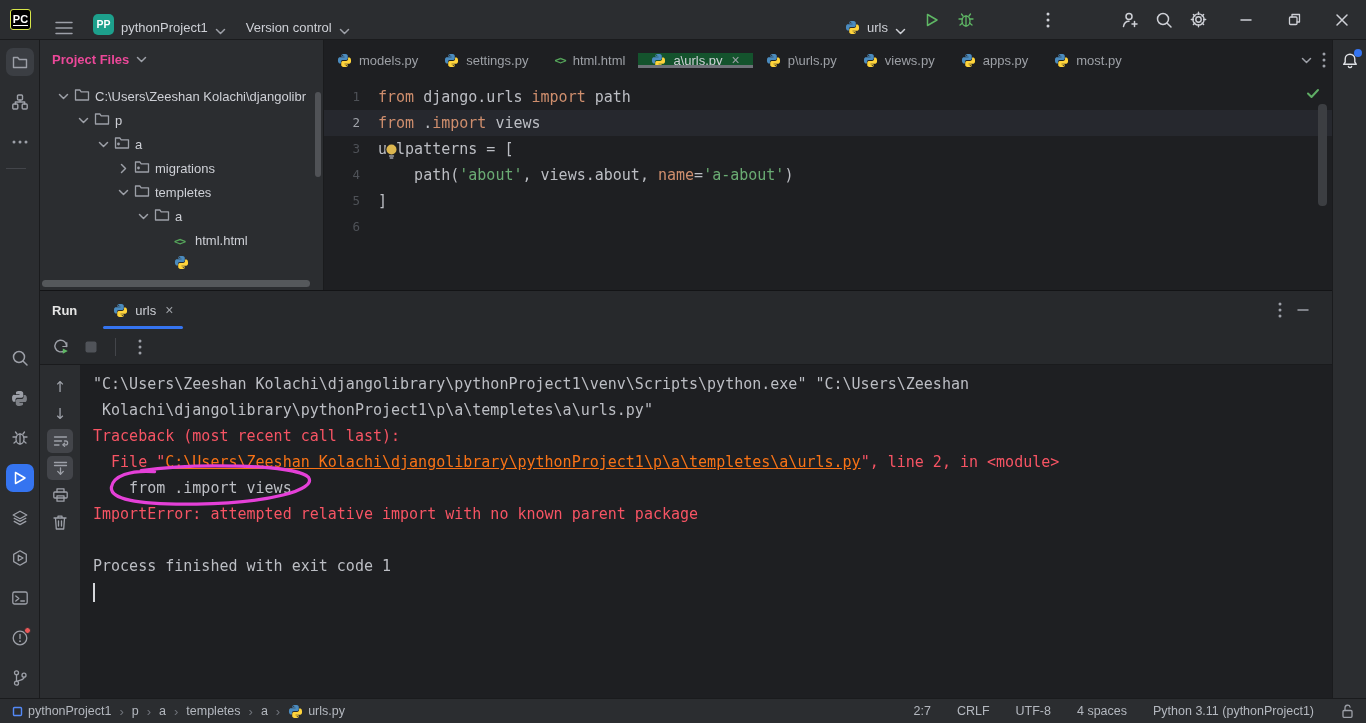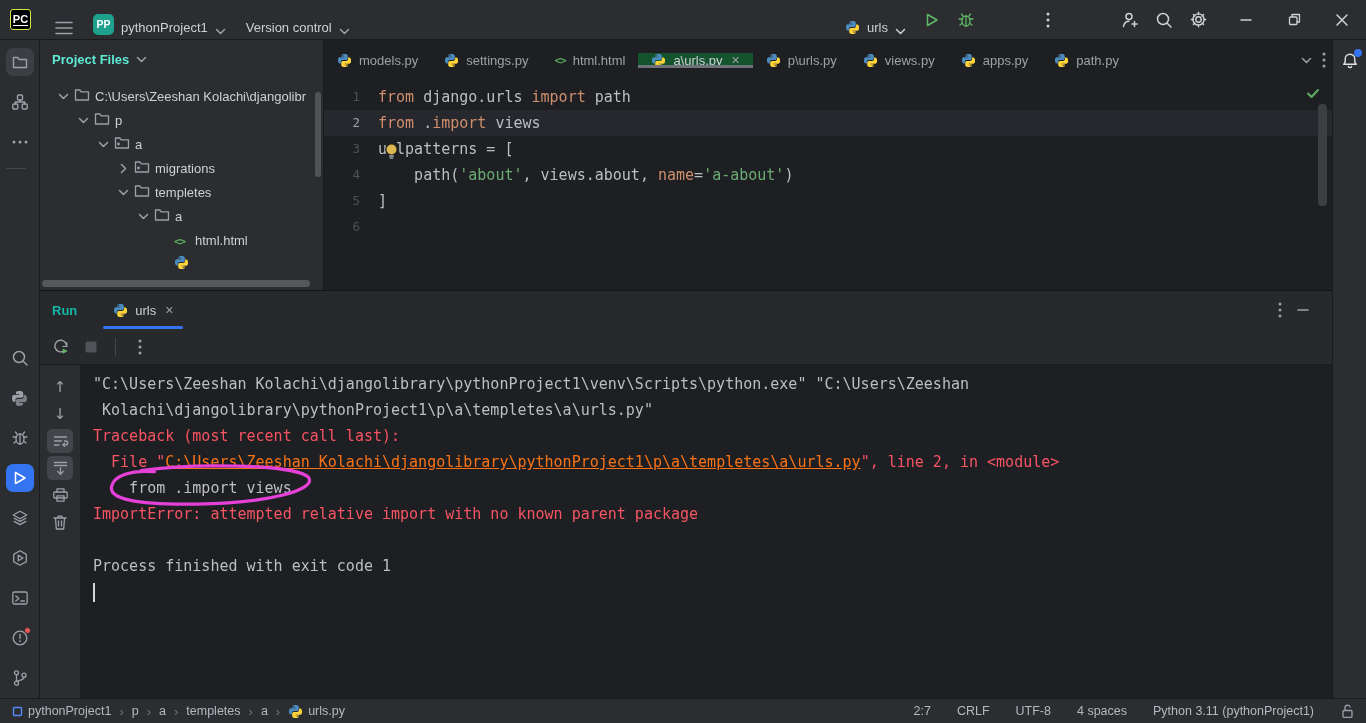--- a/index.html
+++ b/index.html
@@ -33,21 +33,21 @@
   .stripe-bottom { margin-top:auto; display:flex; flex-direction:column; align-items:center; }
   .stripe-bottom .stripe-btn { margin-bottom:12px; position:relative; }
   .stripe-bottom .stripe-btn:last-child { margin-bottom:0; }
   .red-dot { position:absolute; right:3px; top:3px; width:7px; height:7px; border-radius:50%; background:#eb5757; border:1.5px solid #2b2d30; }
 
   .center { flex:1; min-width:0; display:flex; flex-direction:column; }
   .top-row { height:250px; display:flex; min-width:0; }
 
   
   .project { width:284px; background:#2b2d30; border-right:1px solid #1a1b1d; position:relative; overflow:hidden; flex:none; }
-  .proj-header { height:38px; display:flex; align-items:center; gap:7px; padding:0 12px; color:#5eead4; font-size:13px; font-weight:600; }
+  .proj-header { height:38px; display:flex; align-items:center; gap:7px; padding:0 12px; color:#ec4899; font-size:13px; font-weight:600; }
   .tree { padding-top:6px; }
   .tree-row { height:24px; display:flex; align-items:center; gap:4px; font-size:13px; color:#ced0d6; white-space:nowrap; }
   .tree-chev { width:14px; display:inline-flex; justify-content:center; flex:none; }
   .tree-ic { width:17px; flex:none; }
   .html-ic { font-family:"DejaVu Sans Mono",monospace; font-size:11px; font-weight:bold; color:#57a85c; letter-spacing:-1px; }
   .vscroll { position:absolute; right:2px; top:52px; width:6px; height:85px; border-radius:3px; background:rgba(150,153,158,.35); }
   .hscroll { position:absolute; left:2px; top:240px; width:268px; height:7px; border-radius:4px; background:rgba(150,153,158,.4); }
 
   
   .editor-wrap { flex:1; min-width:0; display:flex; flex-direction:column; background:#1e1f22; }
@@ -71,21 +71,21 @@
   .ed-scroll { position:absolute; right:5px; top:24px; width:9px; height:102px; border-radius:4px; background:#3c3e42; }
 
   .right-strip { width:34px; background:#2b2d30; border-left:1px solid #1a1b1d; display:flex; justify-content:center; padding-top:8px; flex:none; }
   .bell-btn { width:26px; height:26px; position:relative; display:flex; align-items:center; justify-content:center; }
   .bell-btn .ic { color:#dfe1e5; }
   .blue-dot { position:absolute; top:1px; right:1px; width:8px; height:8px; border-radius:50%; background:#3574f0; }
 
   
   .run-panel { flex:1; display:flex; flex-direction:column; border-top:1px solid #131416; min-height:0; }
   .run-header { height:38px; background:#27292c; display:flex; align-items:center; padding-left:12px; flex:none; }
-  .run-title { color:#14b8a6; font-size:13px; font-weight:600; margin-right:26px; }
+  .run-title { color:#e5e5e5; font-size:13px; font-weight:600; margin-right:26px; }
   .run-tab { height:100%; display:flex; align-items:center; gap:7px; padding:0 10px; font-size:13px; color:#ced0d6; position:relative; }
   .run-tab::after { content:""; position:absolute; left:0; right:0; bottom:0; height:3px; border-radius:2px; background:#3574f0; }
   .run-header-controls { margin-left:auto; display:flex; align-items:center; gap:14px; padding-right:22px; }
   .run-toolbar { height:36px; background:#27292c; border-bottom:1px solid #1a1b1d; display:flex; align-items:center; padding-left:8px; gap:4px; flex:none; }
   .rt-btn { width:26px; height:26px; border-radius:5px; display:flex; align-items:center; justify-content:center; }
   .rt-sep { width:1px; height:18px; background:#43454a; margin:0 7px; }
   .run-body { flex:1; display:flex; min-height:0; }
   .run-gutter { width:40px; background:#2b2d30; display:flex; flex-direction:column; align-items:center; padding-top:10px; gap:3px; flex:none; }
   .rg-btn { width:26px; height:24px; border-radius:5px; display:flex; align-items:center; justify-content:center; }
   .rg-btn.active { background:#43454a; }
@@ -521,21 +521,21 @@
                   </span>
                   <span>apps.py</span>
                 </div>
                 <div class="tab">
                   <span class="ic">
                     <svg width="15" height="15" viewBox="0 0 16 16">
                       <path fill="#4b8bbe" d="M7.9 1C4.5 1 4.7 2.5 4.7 2.5v1.6H8v.5H3.3S1 4.2 1 7.7s2 3.4 2 3.4h1.2V9.4s-.1-2 2-2h3.3s2 .1 2-1.9V3.1S11.8 1 7.9 1zM6.1 2a.65.65 0 1 1 0 1.3.65.65 0 0 1 0-1.3z"></path>
                       <path fill="#ffd43b" d="M8.1 15c3.4 0 3.2-1.5 3.2-1.5v-1.6H8v-.5h4.7s2.3.3 2.3-3.2-2-3.4-2-3.4h-1.2v1.7s.1 2-2 2H6.5s-2-.1-2 1.9v2.5S4.2 15 8.1 15zm1.8-1a.65.65 0 1 1 0-1.3.65.65 0 0 1 0 1.3z"></path>
                     </svg>
                   </span>
-                  <span>path.py</span>
+                  <span>most.py</span>
                 </div>
               </div>
             <div class="tab-controls">
               <button class="ic">
                   <svg width="11" height="7" viewBox="0 0 11 7" fill="none" stroke="currentColor" stroke-width="1.5" stroke-linecap="round" stroke-linejoin="round">
                     <path d="m1.5 1.5 4 4 4-4"></path>
                   </svg>
                 </button>
               <button class="ic">
                   <svg width="4" height="16" viewBox="0 0 4 16" fill="currentColor">

